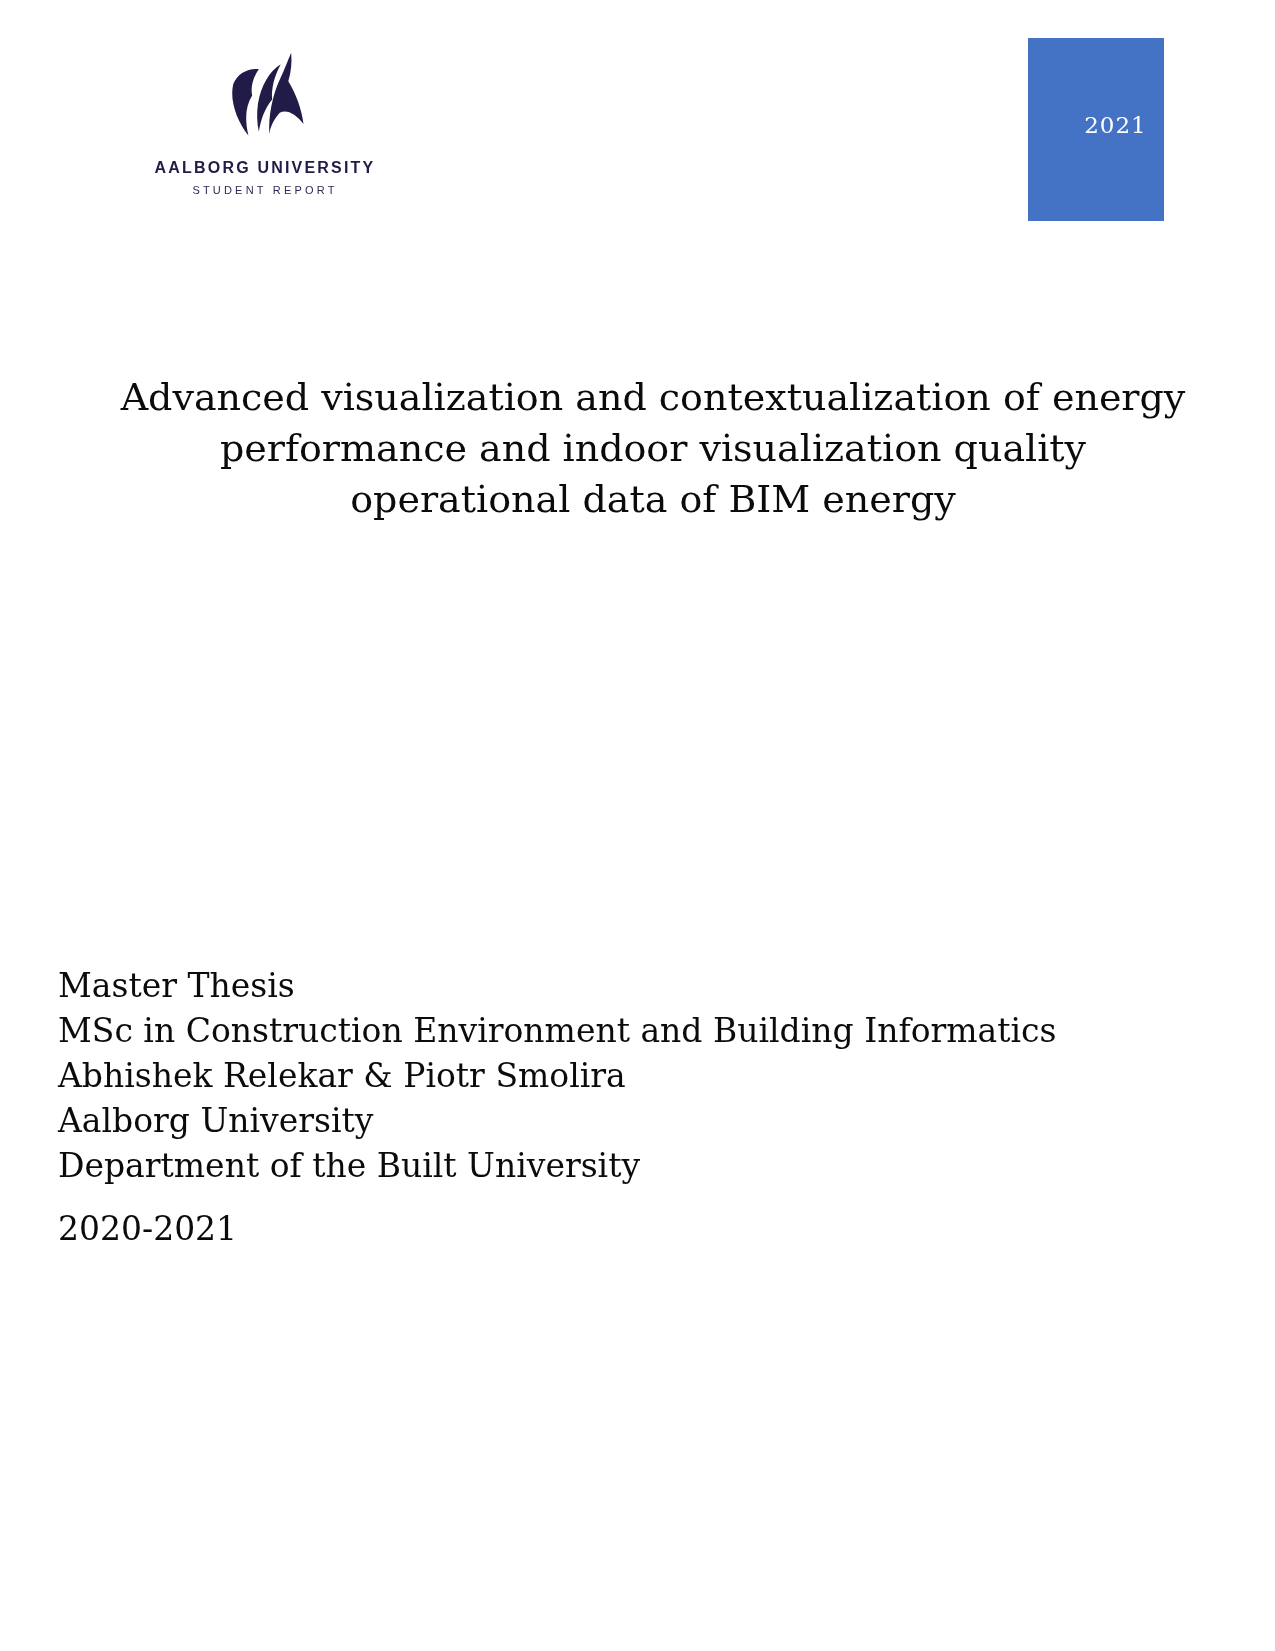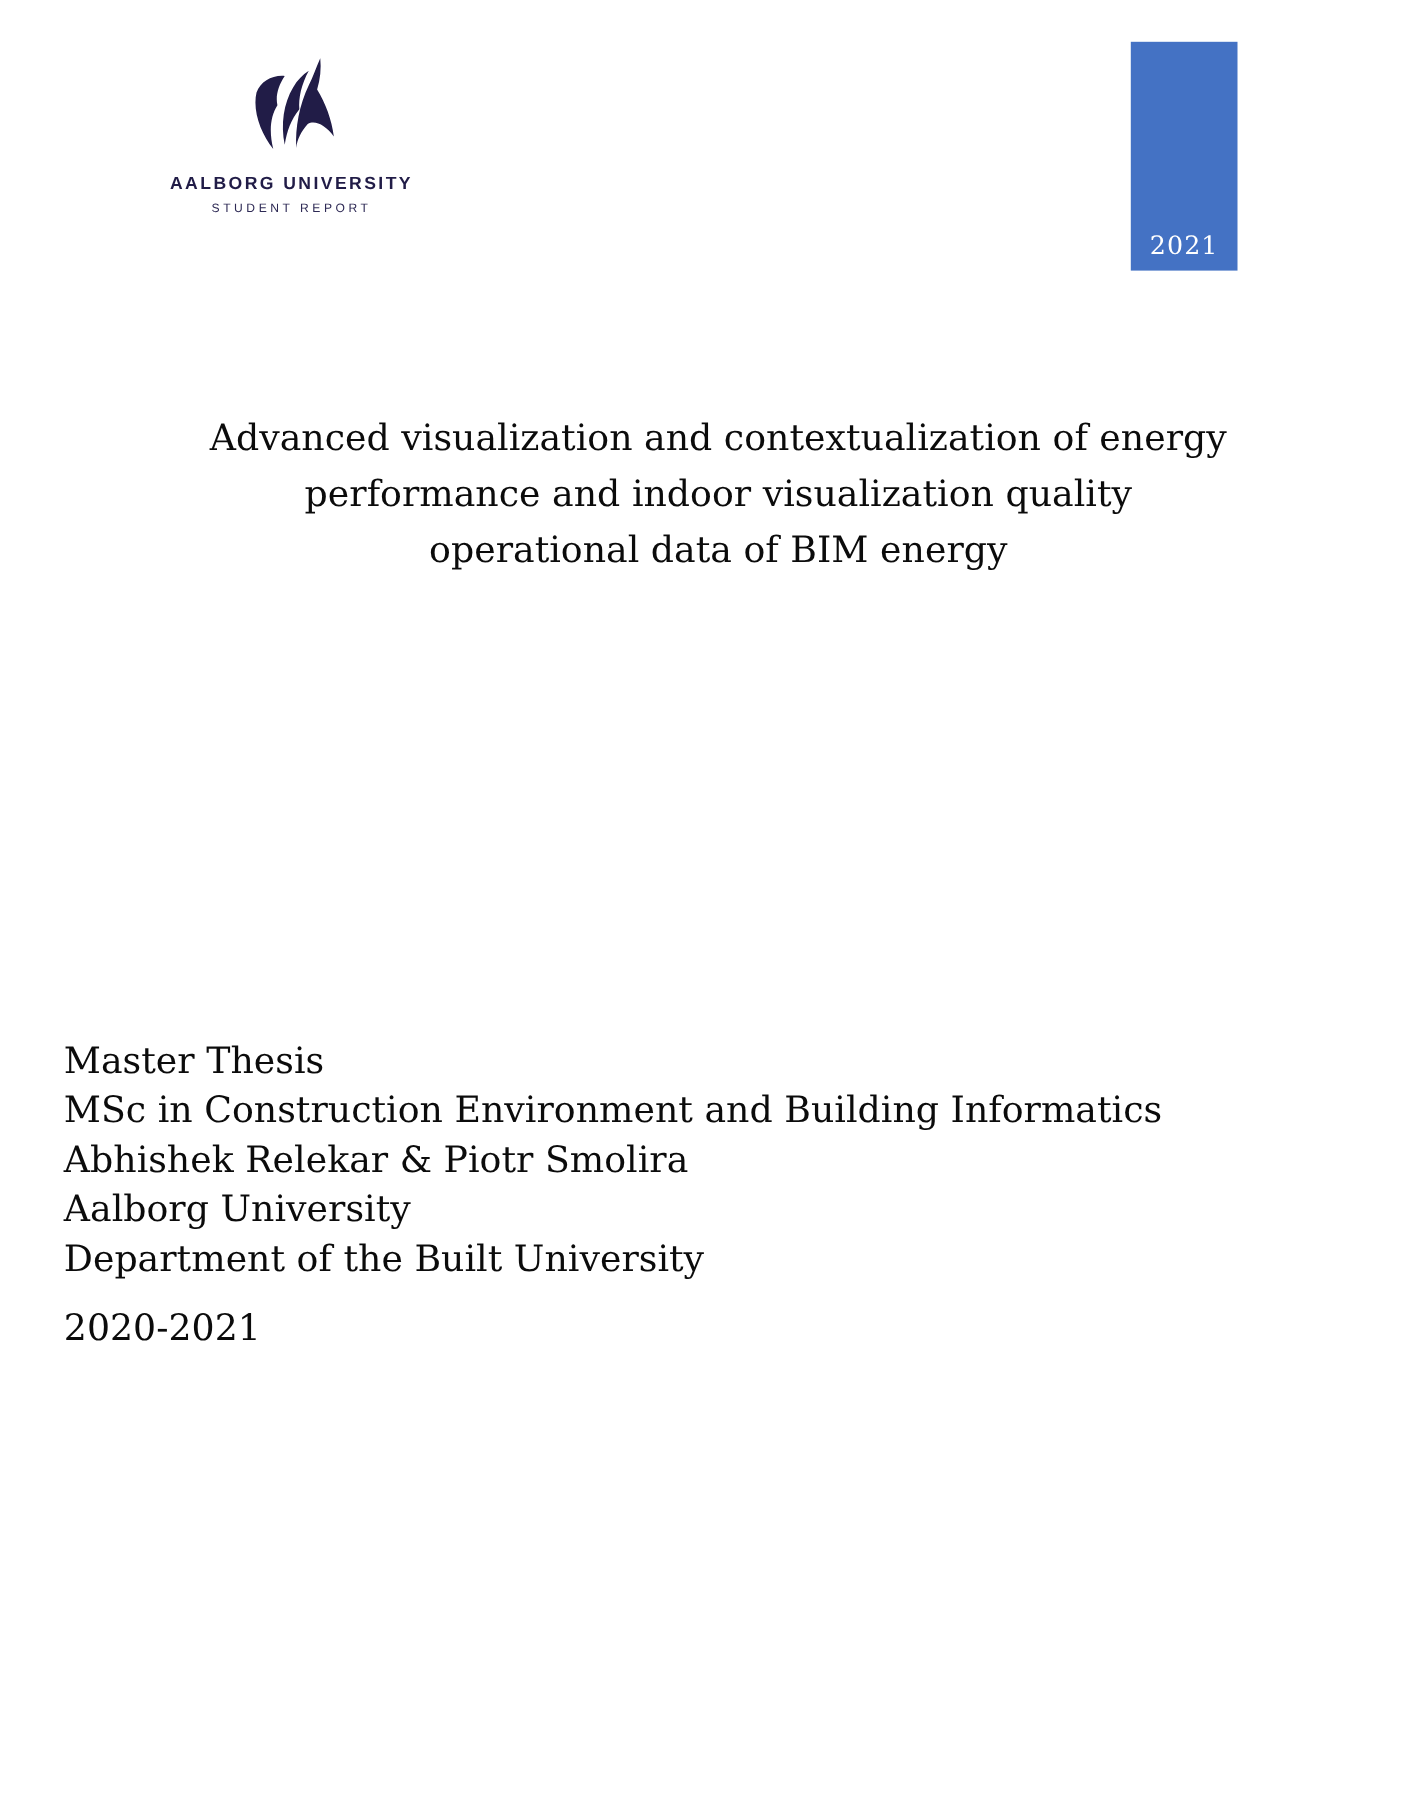--- a/index.html
+++ b/index.html
@@ -45,53 +45,54 @@
     color: #2e2a55;
     white-space: nowrap;
   }
 
   
   .year-badge {
     position: absolute;
     left: 1028px;
     top: 38px;
     width: 97px;
-    height: 208px;
+    height: 183px;
     background: #4472c4;
     display: flex;
-    align-items: flex-end;
+    align-items: center;
     justify-content: center;
+    padding-left: 39px;
   }
   .year-badge span {
     color: #ffffff;
     font-size: 23px;
     letter-spacing: 1px;
     padding-bottom: 9px;
   }
 
   
   .title {
     position: absolute;
     left: 100px;
     top: 372px;
     width: 1106px;
     margin: 0;
     text-align: center;
-    font-size: 33px;
+    font-size: 38px;
     font-weight: 400;
     line-height: 51px;
     color: #0b0b0b;
   }
   .title .tline { display: block; }
 
   
   .details {
     position: absolute;
     left: 58px;
-    top: 941px;
+    top: 963px;
     font-size: 33px;
     line-height: 45px;
   }
   .details p { margin: 0; }
   .details p.gap    { }
   .details p.biggap { margin-top: 18px; }
 </style>
 </head>
 <body>
 

